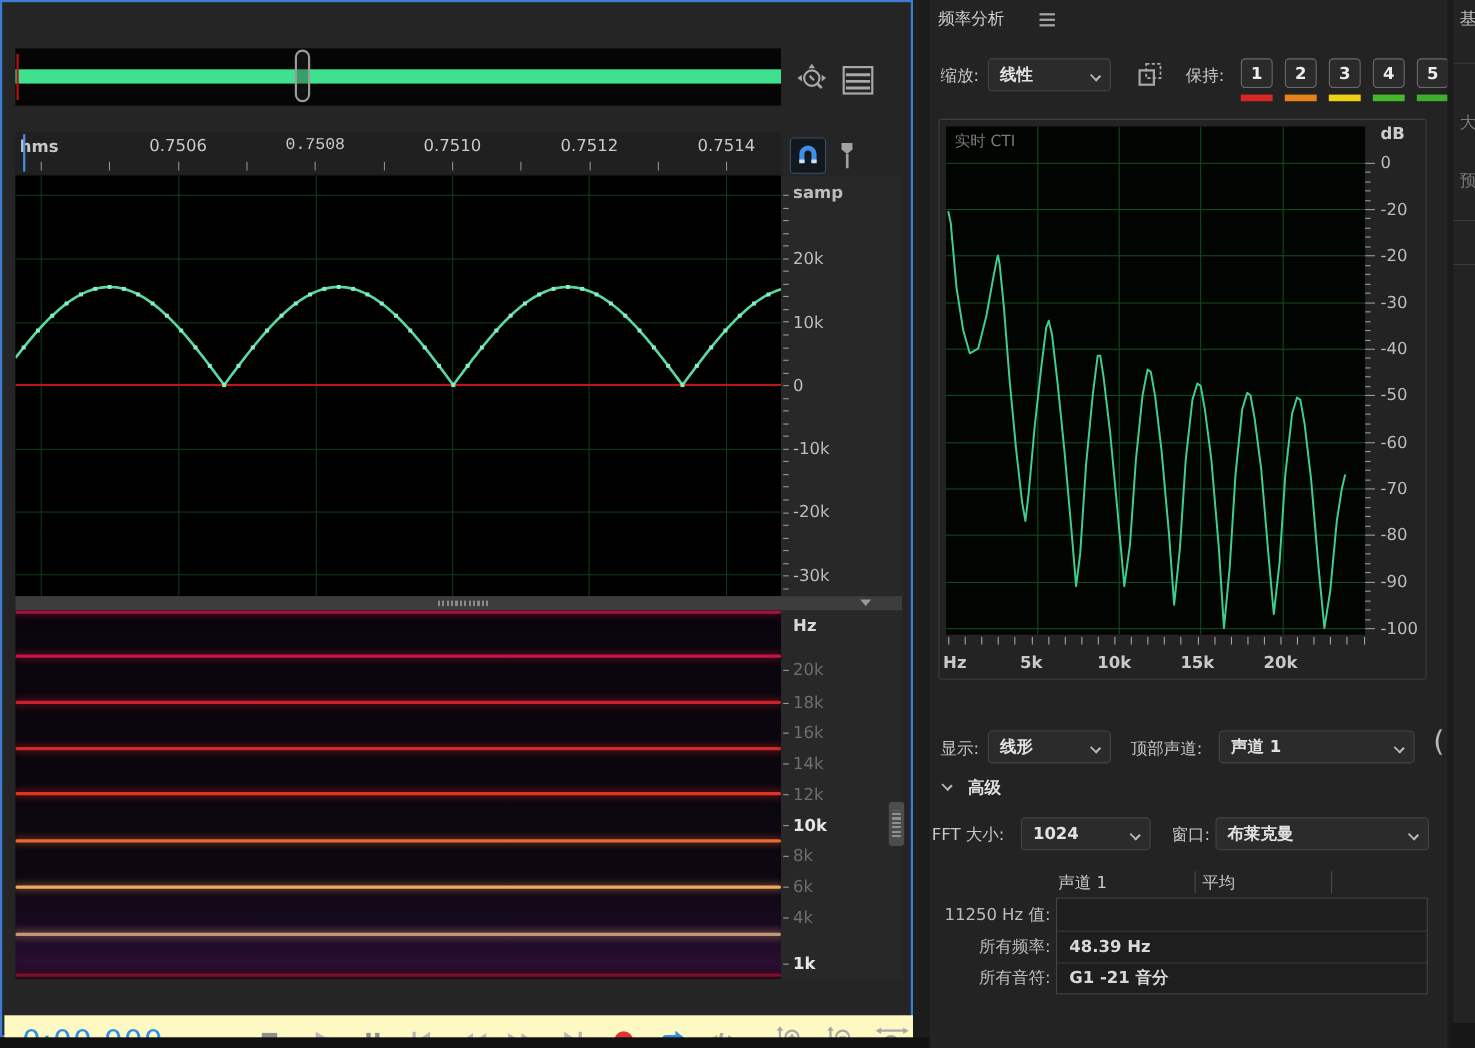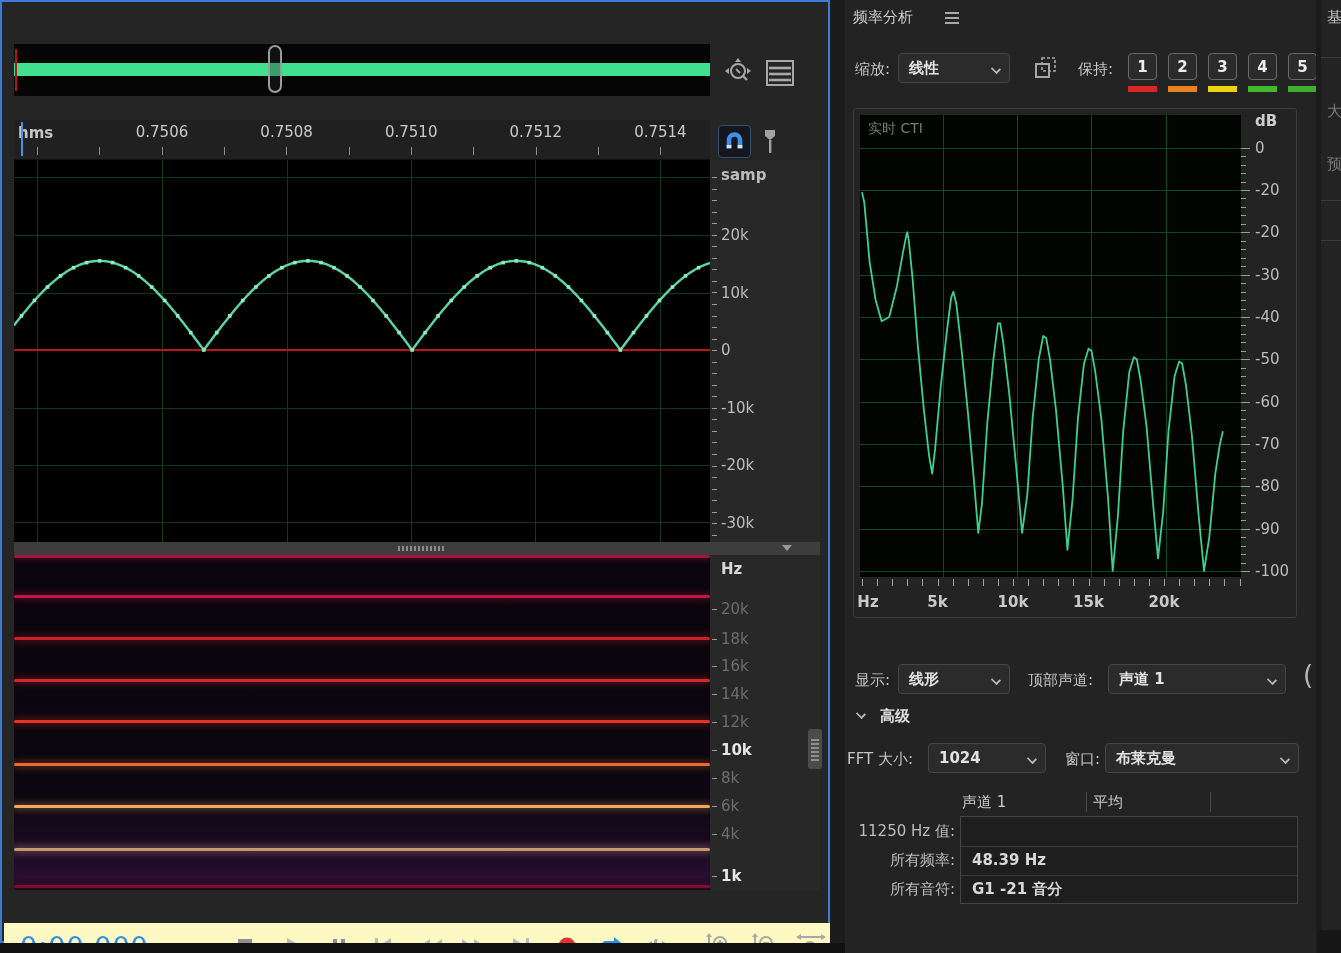--- a/index.html
+++ b/index.html
@@ -122,21 +122,21 @@
           <div class="rtick" style="position:absolute;left:272.3px;"></div>
           <div class="rtick" style="position:absolute;left:334.6px;"></div>
           <div class="rtick" style="position:absolute;left:397.0px;"></div>
           <div class="rtick" style="position:absolute;left:459.3px;"></div>
           <div class="rtick" style="position:absolute;left:521.6px;"></div>
           <div class="rtick" style="position:absolute;left:584.0px;"></div>
           <div class="rtick" style="position:absolute;left:646.3px;"></div>
         </div>
       <div id="ruler-labels">
           <div class="rlabel" style="position:absolute;left:148px;">0.7506</div>
-          <div class="rlabel" style="position:absolute;left:272.6px;">0.7508</div>
+          <div class="rlabel" style="position:absolute;left:272.6px;font-family:Liberation Mono, monospace;">0.7508</div>
           <div class="rlabel" style="position:absolute;left:397.2px;">0.7510</div>
           <div class="rlabel" style="position:absolute;left:521.8px;">0.7512</div>
           <div class="rlabel" style="position:absolute;left:646.4px;">0.7514</div>
         </div>
     </div>
 
     <div class="abs" style="left:716px;top:123px;width:33px;height:33px;background:#14181e;border:1px solid #33516f;border-radius:4px">
       <svg width="31" height="31" viewBox="0 0 31 31">
         <path d="M10,22 v-8 a5.5,5.5 0 0 1 11,0 v8" fill="none" stroke="#3f8fe6" stroke-width="4.6"></path>
         <rect x="7.6" y="19" width="4.8" height="3.4" fill="#cfe2f5"></rect>

